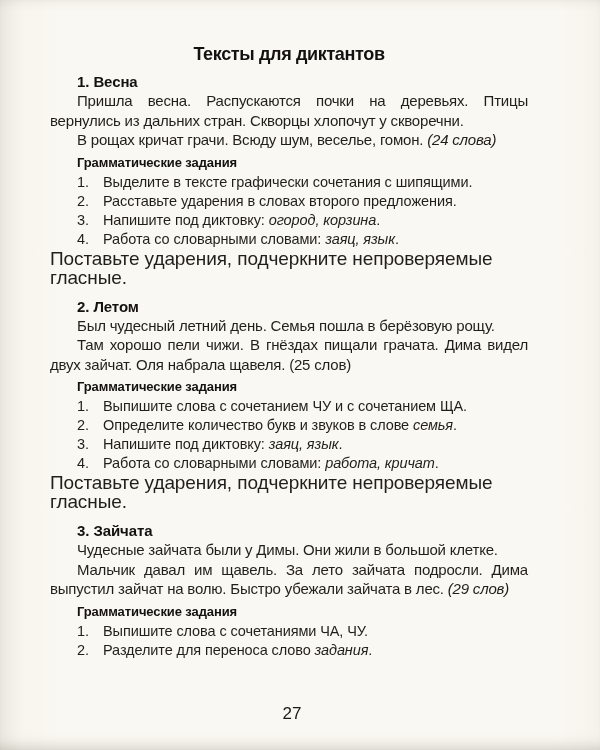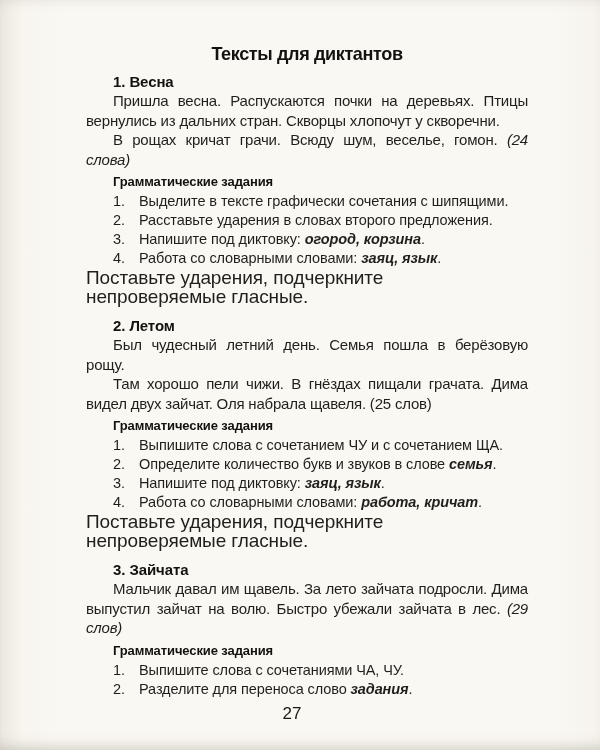--- a/index.html
+++ b/index.html
@@ -10,21 +10,21 @@
     background: #f1efe8;
     overflow: hidden;
   }
   #page {
     position: relative;
     width: 600px;
     height: 750px;
     background: linear-gradient(90deg, #ebe8e0 0px, #f7f5ee 22px, #faf8f2 60px, #faf8f2 555px, #f5f3ec 600px);
     box-shadow: inset 0 -12px 16px -12px rgba(90,84,70,.35),
                 inset 0 10px 14px -12px rgba(90,84,70,.18);
-    padding: 42px 72px 0 86px;
+    padding: 42px 72px 0 50px;
   }
   .page-title {
     font-size: 19px;
     line-height: 23px;
     font-weight: bold;
     text-align: center;
     letter-spacing: -0.4px;
     color: #141210;
     transform: scaleX(.95);
     margin-bottom: 7px;
@@ -65,21 +65,21 @@
   }
   .task-num {
     flex: 0 0 26px;
   }
   .task-body { flex: 1 1 auto; }
   .note {
     font-size: 19px;
     line-height: 19px;
     letter-spacing: -0.1px;
   }
-  .run.b { font-weight: bold; text-align: right; }
+  .run.b { font-weight: normal; text-align: right; }
   .run.i { font-style: italic; }
   .page-number {
     position: absolute;
     left: 14px;
     right: 30px;
     bottom: 26px;
     text-align: center;
     font-size: 17px;
     color: #1b1916;
   }
@@ -142,20 +142,21 @@
             <span class="task-num">4.</span>
             <span class="task-body"><span class="run">Работа со словарными словами: </span><span class="run b i">работа, кричат</span><span class="run">.</span></span>
           </div>
         </div>
     <p class="note">Поставьте ударения, подчеркните непроверяемые гласные.</p>
   </section>
 
   <section class="dictation-section">
     <h2 class="section-heading">3.  Зайчата</h2>
     <div class="paragraphs">
+          <p class="para"><span class="run">Чудесные зайчата были у Димы. Они жили в большой клетке.</span></p>
           <p class="para"><span class="run">Мальчик давал им щавель. За лето зайчата подросли. Дима выпустил зайчат на волю. Быстро убежали зайчата в лес. </span><span class="run i">(29 слов)</span></p>
         </div>
     <h3 class="tasks-heading">Грамматические задания</h3>
     <div class="tasks">
           <div class="task">
             <span class="task-num">1.</span>
             <span class="task-body"><span class="run">Выпишите слова с сочетаниями ЧА, ЧУ.</span></span>
           </div>
           <div class="task">
             <span class="task-num">2.</span>

